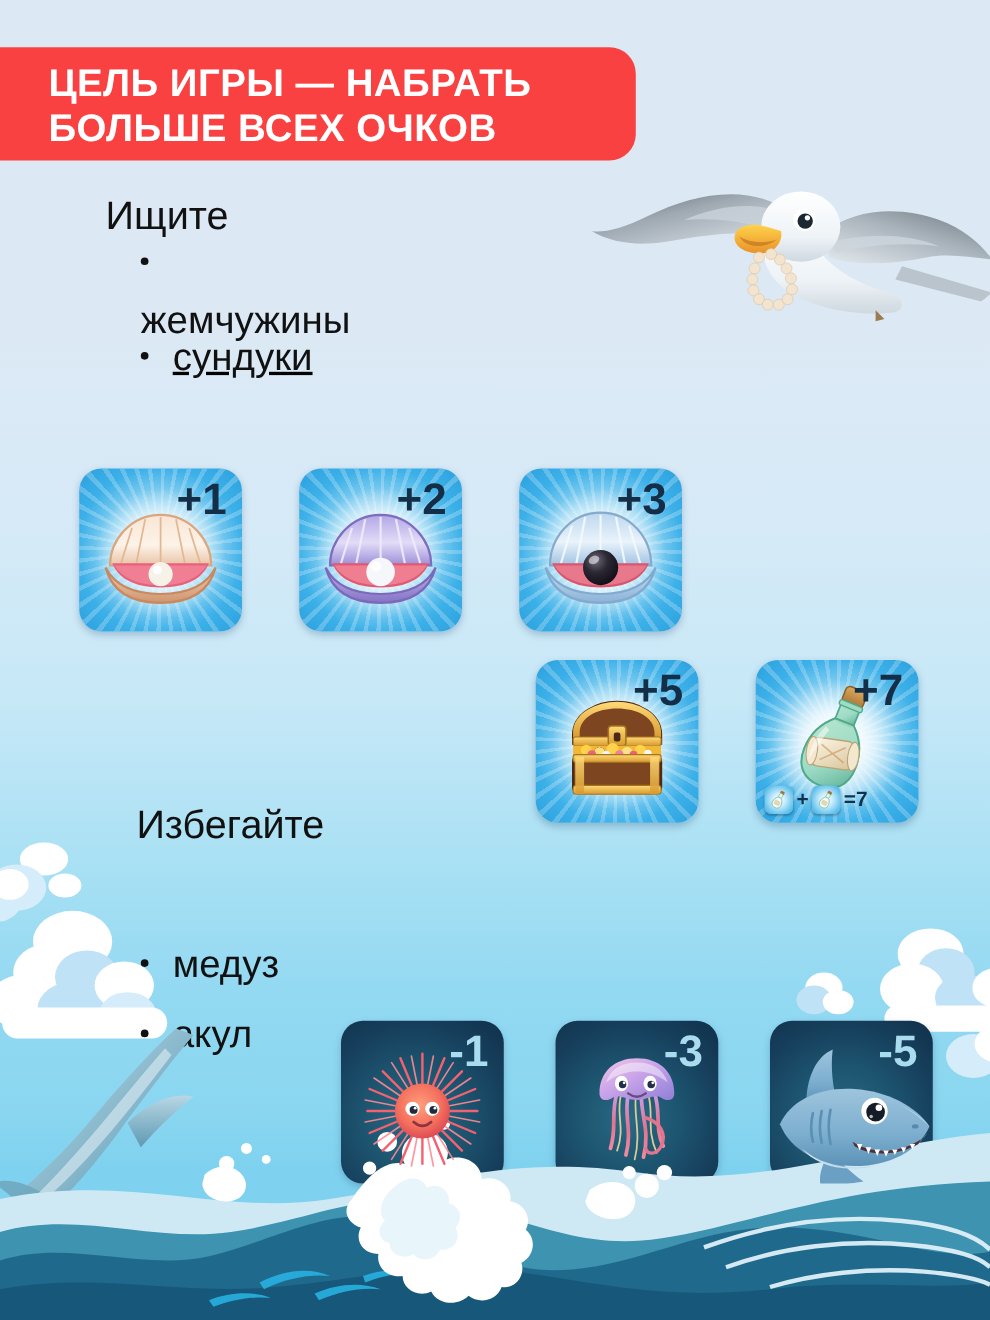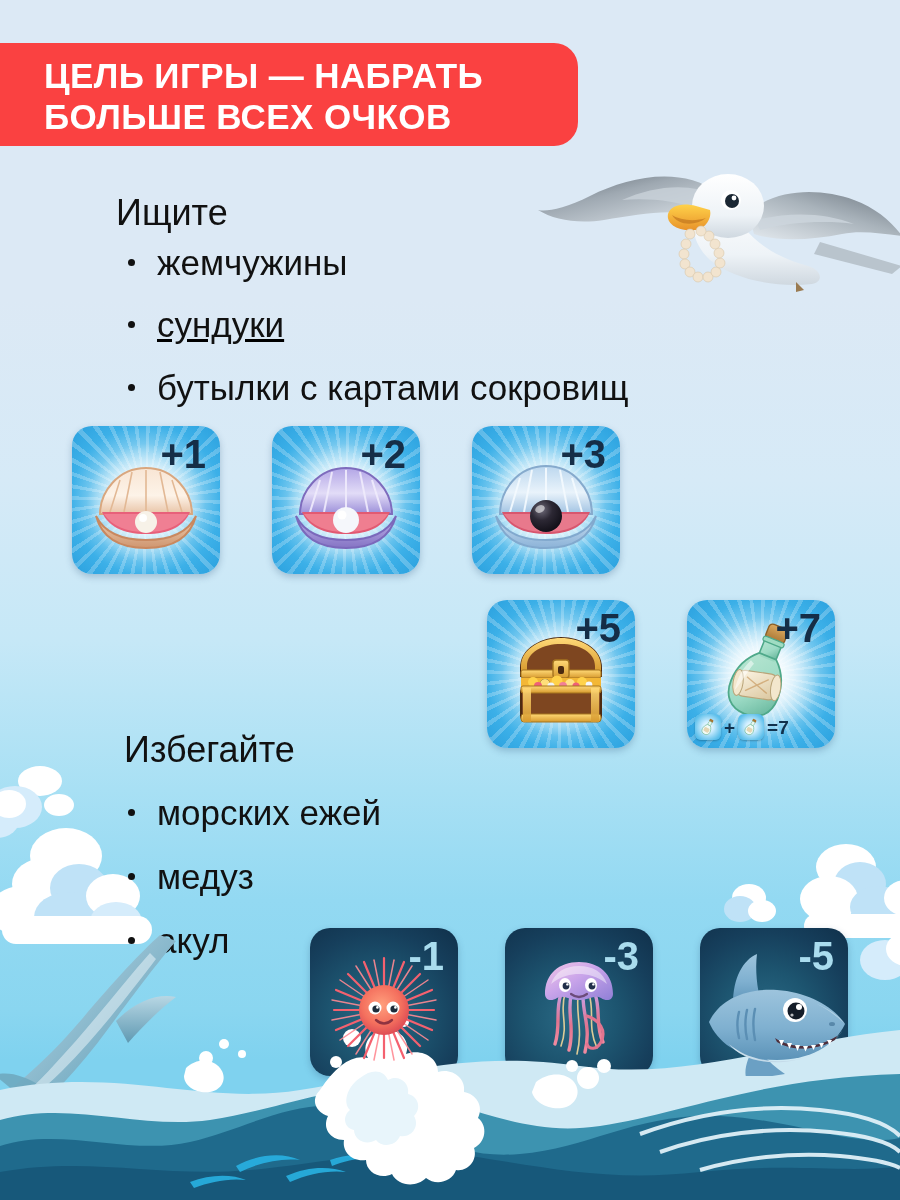--- a/index.html
+++ b/index.html
@@ -314,33 +314,29 @@
           <circle cx="199" cy="115" r="5"></circle>
         <circle cx="195" cy="106" r="5"></circle>
           <circle cx="189" cy="98" r="5"></circle>
         <circle cx="181" cy="93" r="5"></circle>
       </g>
 
       <path d="M276 144 L284 152 L276 154 Z" fill="#9a7b52"></path>
     </svg>
   </div>
 
-  <div class="section-heading" style="left:116px; top:176px;margin-top:17px;">Ищите</div>
-
-  <div class="bullet-row" style="left:128px; top:243px;">
+  <div class="section-heading" style="left:96px; top:176px;">Ищите</div>
+
+  <div class="bullet-row" style="left:128px; top:243px;flex-direction:column;">
     <span class="bullet-dot"></span>
     <span class="bullet-text">жемчужины</span>
   </div>
   <div class="bullet-row" style="left:128px; top:305px;text-decoration:underline;">
     <span class="bullet-dot"></span>
     <span class="bullet-text">сундуки</span>
-  </div>
-  <div class="bullet-row" style="left:128px; top:368px;">
-    <span class="bullet-dot"></span>
-    <span class="bullet-text">бутылки с картами сокровищ</span>
   </div>
 
   <div class="card positive" style="left:72px; top:426px;">
     <div class="rays"></div>
     <div class="glow"></div>
     <div class="score">+1</div>
     <div class="art">
       <svg viewBox="0 0 116 108" xmlns="http://www.w3.org/2000/svg">
         <defs>
           <linearGradient id="shUp1" x1="0" y1="0" x2="0" y2="1">
@@ -556,24 +552,20 @@
             <rect x="7.2" y="11" width="5.6" height="4.4" rx="1.4" fill="#e3d6b4"></rect>
           </g>
         </svg>
       </span>
       <span class="op">=7</span>
     </div>
   </div>
 
   <div class="section-heading" style="left:124px; top:730px;">Избегайте</div>
 
-  <div class="bullet-row" style="left:128px; top:793px;">
-    <span class="bullet-dot"></span>
-    <span class="bullet-text">морских ежей</span>
-  </div>
   <div class="bullet-row" style="left:128px; top:857px;">
     <span class="bullet-dot"></span>
     <span class="bullet-text">медуз</span>
   </div>
   <div class="bullet-row" style="left:128px; top:921px;">
     <span class="bullet-dot"></span>
     <span class="bullet-text">акул</span>
   </div>
 
   <div class="card negative" style="left:310px; top:928px;">

